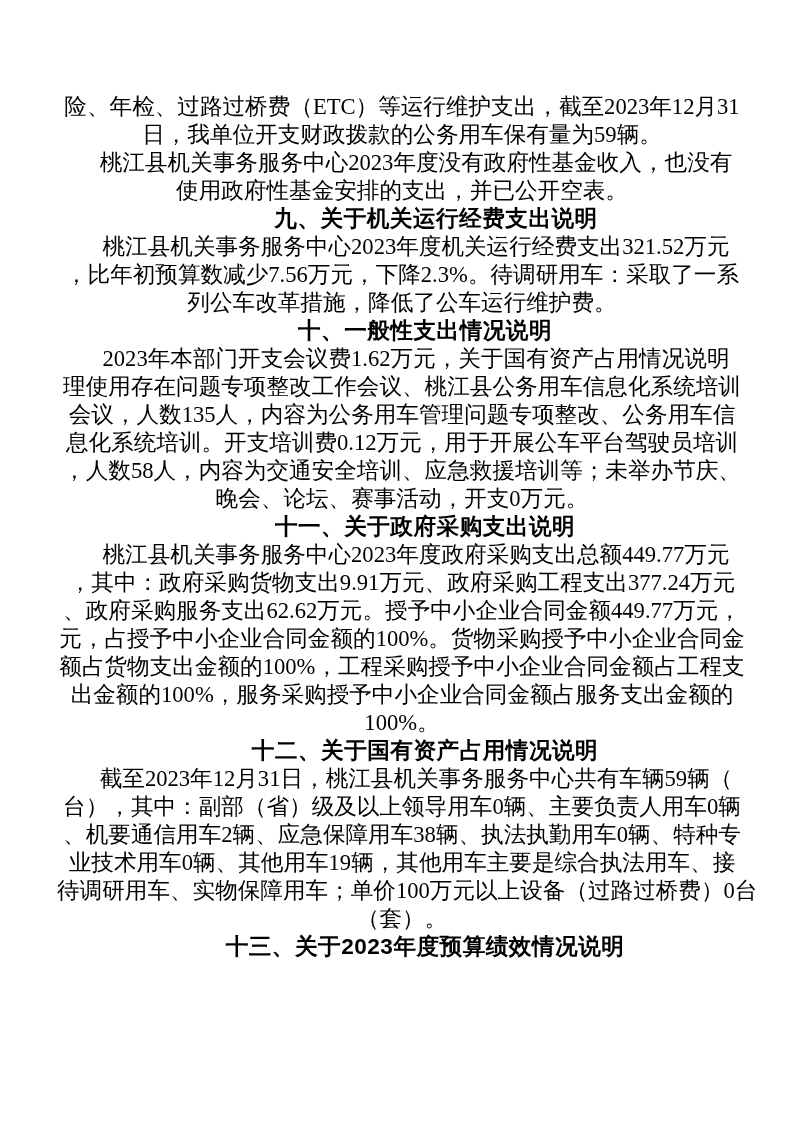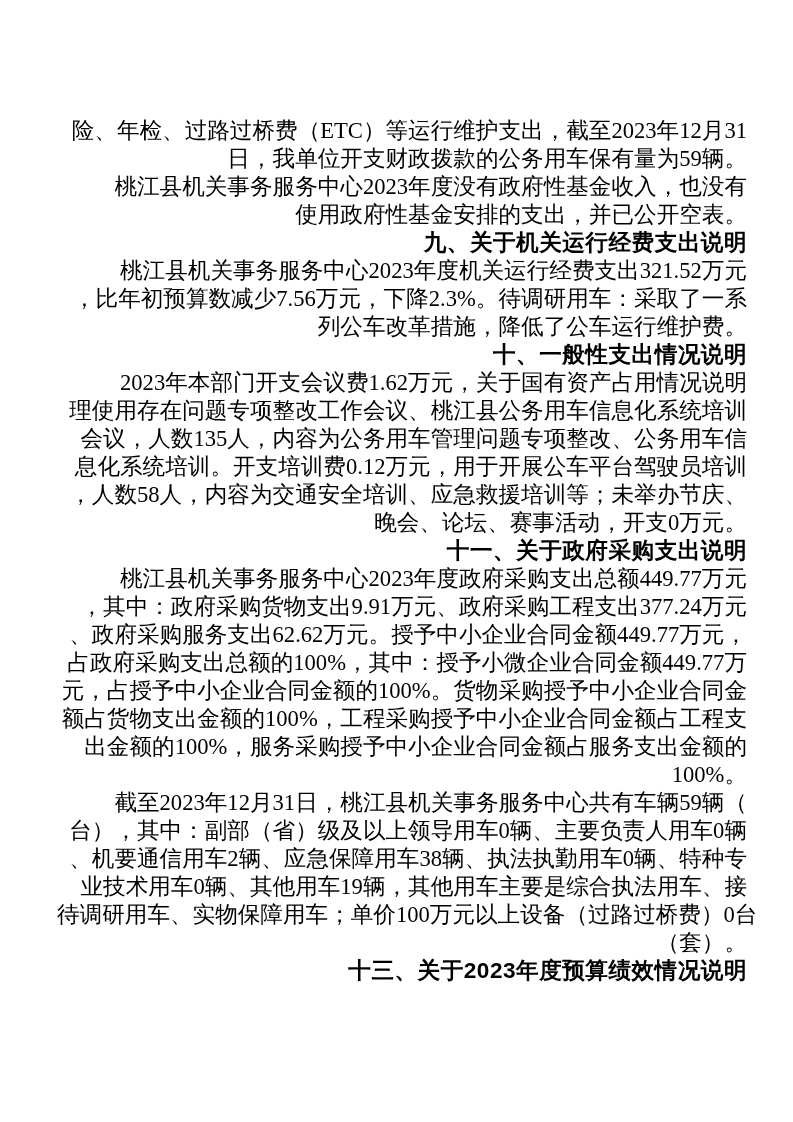--- a/index.html
+++ b/index.html
@@ -16,22 +16,21 @@
   }
   .text-block {
     position: absolute;
     left: 57px;
     top: 93px;
     width: 690px;
     color: #000000;
     font-family: "Liberation Serif", "DejaVu Serif", serif;
     font-size: 22.6px;
     line-height: 28px;
-    text-align: right;
-    margin-top: 24px;
+    text-align: center;
   }
   .line {
     height: 28px;
     white-space: pre;
     overflow: visible;
   }
   
   .line--plain { padding-left: 0; }
   
   .line--para { padding-left: 28px; }
@@ -63,25 +62,25 @@
       <div class="line line--para">2023年本部门开支会议费1.62万元，关于国有资产占用情况说明</div>
       <div class="line line--plain">理使用存在问题专项整改工作会议、桃江县公务用车信息化系统培训</div>
       <div class="line line--plain">会议，人数135人，内容为公务用车管理问题专项整改、公务用车信</div>
       <div class="line line--plain">息化系统培训。开支培训费0.12万元，用于开展公车平台驾驶员培训</div>
       <div class="line line--plain">，人数58人，内容为交通安全培训、应急救援培训等；未举办节庆、</div>
       <div class="line line--plain">晚会、论坛、赛事活动，开支0万元。</div>
       <div class="line line--heading">十一、关于政府采购支出说明</div>
       <div class="line line--para">桃江县机关事务服务中心2023年度政府采购支出总额449.77万元</div>
       <div class="line line--plain">，其中：政府采购货物支出9.91万元、政府采购工程支出377.24万元</div>
       <div class="line line--plain">、政府采购服务支出62.62万元。授予中小企业合同金额449.77万元，</div>
-      <div class="line line--plain">占政府采购支出总额的100%，其中：授予小微企业合同金额449.77万</div>
       <div class="line line--plain">元，占授予中小企业合同金额的100%。货物采购授予中小企业合同金</div>
       <div class="line line--plain">额占货物支出金额的100%，工程采购授予中小企业合同金额占工程支</div>
       <div class="line line--plain">出金额的100%，服务采购授予中小企业合同金额占服务支出金额的</div>
       <div class="line line--plain">100%。</div>
+      <div class="line line--heading">十二、关于国有资产占用情况说明</div>
       <div class="line line--para">截至2023年12月31日，桃江县机关事务服务中心共有车辆59辆（</div>
       <div class="line line--plain">台），其中：副部（省）级及以上领导用车0辆、主要负责人用车0辆</div>
       <div class="line line--plain">、机要通信用车2辆、应急保障用车38辆、执法执勤用车0辆、特种专</div>
       <div class="line line--plain">业技术用车0辆、其他用车19辆，其他用车主要是综合执法用车、接</div>
       <div class="line line--plain">待调研用车、实物保障用车；单价100万元以上设备（过路过桥费）0台</div>
       <div class="line line--plain">（套）。</div>
       <div class="line line--heading">十三、关于2023年度预算绩效情况说明</div>
     </div>
 </div>
 

